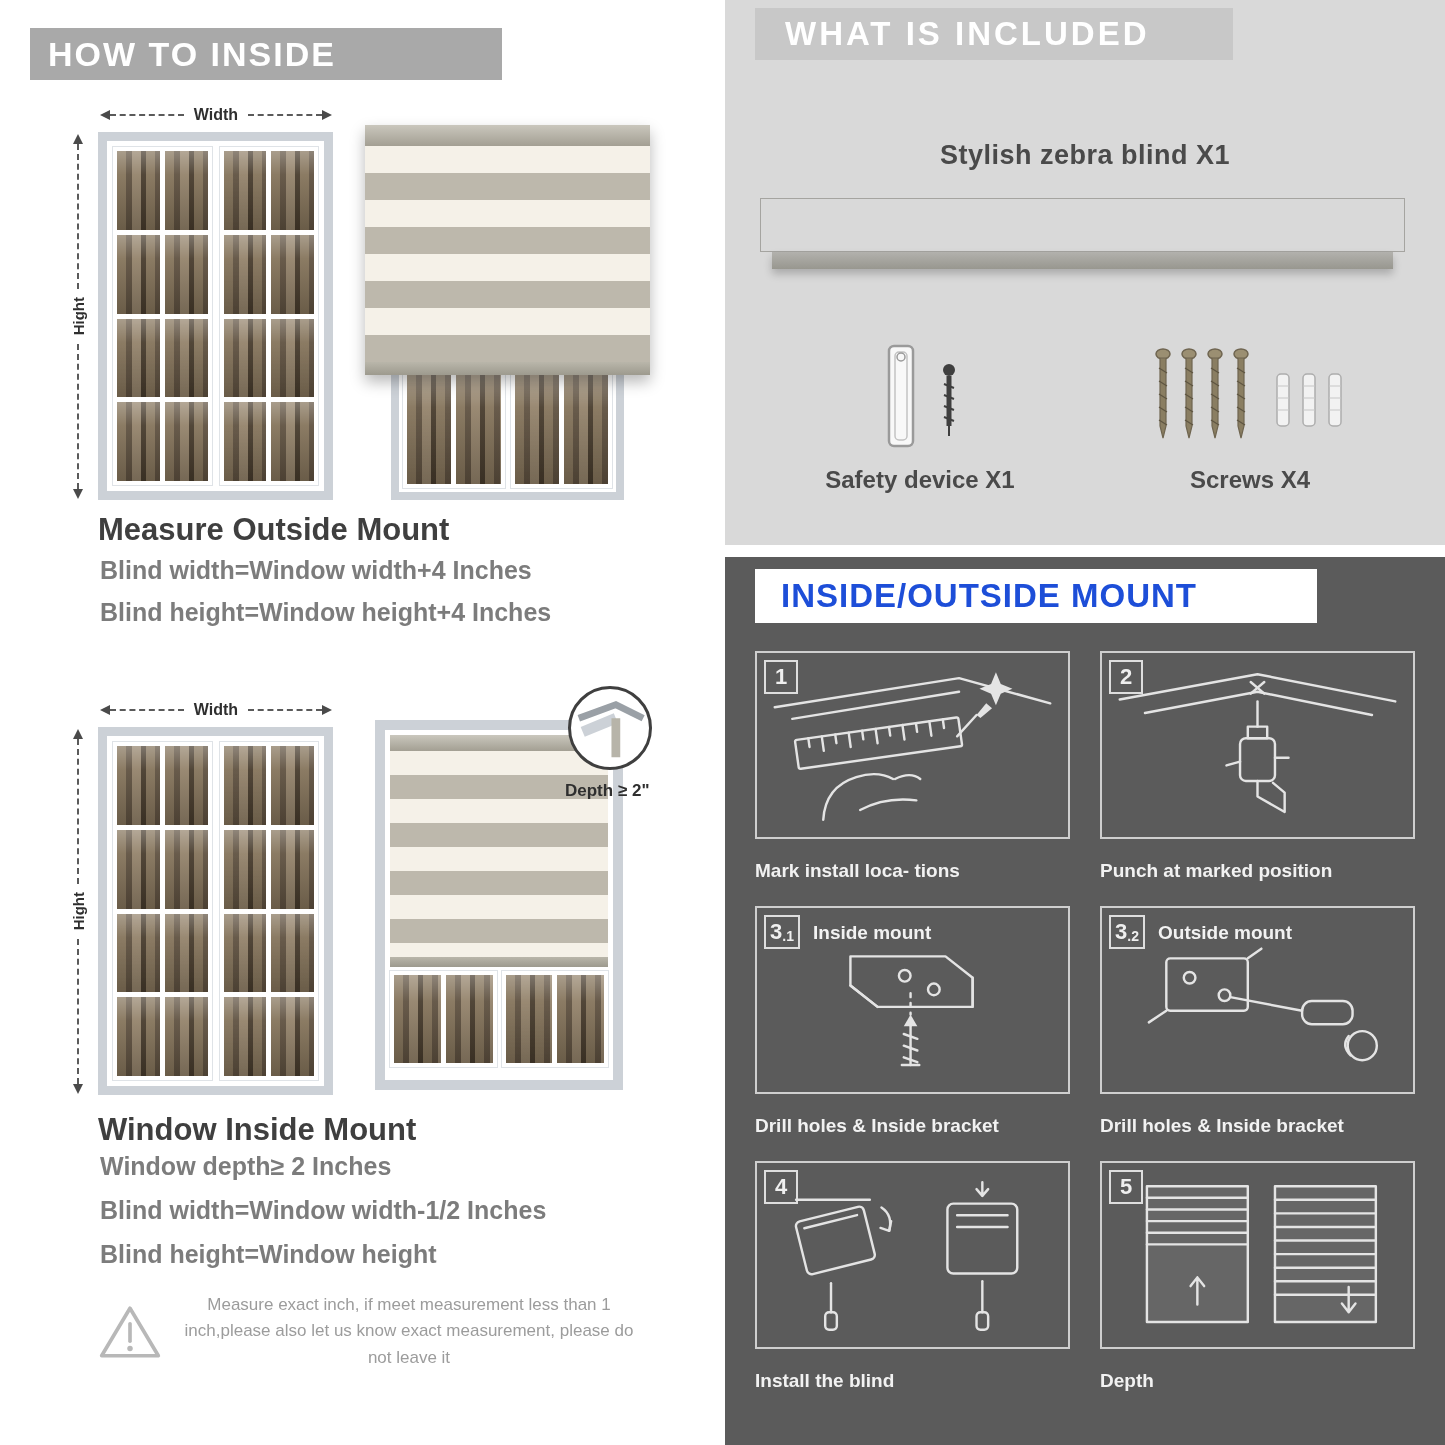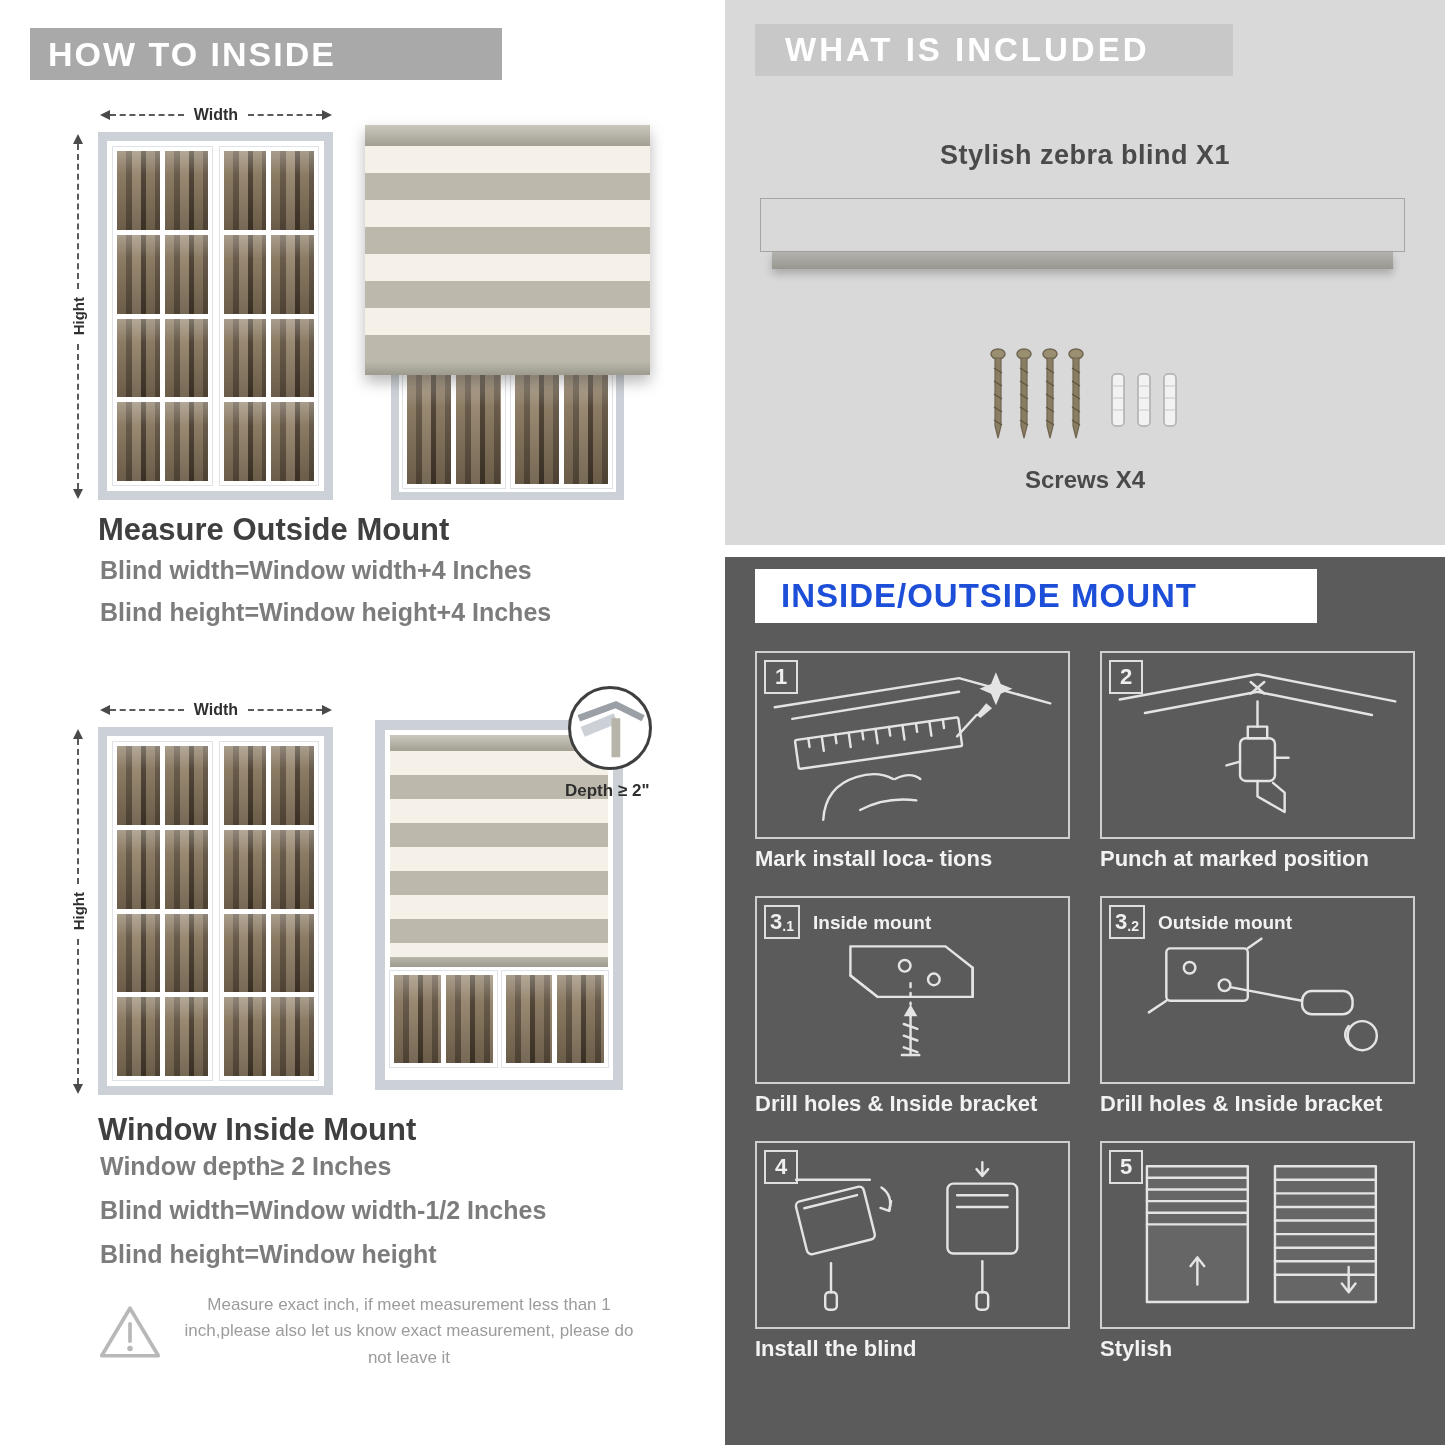--- a/index.html
+++ b/index.html
@@ -74,21 +74,21 @@
   .h-out { top:512px; } .out-l1 { top:556px; } .out-l2 { top:598px; }
   .h-in  { top:1112px; } .in-l1 { top:1152px; } .in-l2 { top:1196px; } .in-l3 { top:1240px; }
 
   .warning { position:absolute; left:98px; top:1292px; width:560px; display:flex; gap:22px; align-items:center; }
   .warn-svg { width:64px; height:60px; flex:0 0 auto; }
   .warn-text { width:450px; font-size:17px; line-height:1.55; color:#9c9c9c; text-align:center; }
 
   
   .included { position:absolute; left:725px; top:0; width:720px; height:545px;
     background:var(--included_bg,#d9d9d9); }
-  .included-banner { position:absolute; left:30px; top:24px; width:478px; height:52px;
+  .included-banner { position:absolute; left:30px; top:8px; width:478px; height:52px;
     background:var(--included_banner_bg,#c8c8c8); color:#fff; font-size:33px; font-weight:bold;
     letter-spacing:3px; display:flex; align-items:center; padding-left:30px; box-sizing:border-box; }
   .product-name { position:absolute; left:0; right:0; top:140px; text-align:center;
     font-size:27px; font-weight:bold; color:var(--label_text,#4a4a4a); letter-spacing:.5px; }
   .headrail { position:absolute; left:35px; top:198px; width:645px; }
   .rail-main { height:54px; border:1px solid #a5a4a0; box-sizing:border-box;
     background:
       repeating-linear-gradient(90deg, rgba(255,255,255,.14) 0 3px, rgba(0,0,0,0) 3px 6px),
       linear-gradient(180deg,#cfcecа,#cfcec9 0%, #b8b7b3 65%, #c6c5c1 100%); }
   .rail-lip { margin:0 12px; height:17px; background:linear-gradient(180deg,#b2b1ad,#98978f);
@@ -106,21 +106,21 @@
     display:flex; align-items:center; padding-left:26px; box-sizing:border-box; }
   .steps { position:absolute; left:30px; top:94px; width:660px; display:grid;
     grid-template-columns:1fr 1fr; column-gap:30px; row-gap:24px; }
   .step-panel { height:188px; border:2px solid #cfcfcf; position:relative; box-sizing:border-box; }
   .step-num { position:absolute; top:7px; left:7px; min-width:34px; height:34px; border:2px solid #dedede;
     color:#efefef; font-size:22px; font-weight:bold; display:flex; align-items:center; justify-content:center;
     padding:0 4px; box-sizing:border-box; }
   .step-num .sub { font-size:14px; margin-top:8px; }
   .step-title { position:absolute; top:14px; left:56px; color:#f2f2f2; font-size:19px; font-weight:bold; }
   .step-art { position:absolute; left:10px; right:10px; top:10px; bottom:6px; width:calc(100% - 20px); height:calc(100% - 16px); }
-  .step-caption { margin-top:7px; font-size:22px; font-weight:bold; color:var(--caption_text,#f2f2f2); }
+  .step-caption { margin-top:21px; font-size:19px; font-weight:bold; color:var(--caption_text,#f2f2f2); }
 </style>
 </head>
 <body>
 
 <div class="page">
 
   <section>
     <div class="howto-banner">HOW TO INSIDE</div>
 
     <div class="diagram d1">
@@ -269,20 +269,36 @@
   <section class="included">
     <div class="included-banner">WHAT IS INCLUDED</div>
     <div class="product-name">Stylish zebra blind X1</div>
     <div class="headrail">
       <div class="rail-main"></div>
       <div class="rail-lip"></div>
     </div>
     <div class="items">
 
 
+      <div class="item">
+        <div class="item-art">
+          <svg width="150" height="116" viewBox="0 0 150 116">
+            <rect x="44" y="6" width="24" height="100" rx="5" fill="rgba(255,255,255,.8)" stroke="#9a9a9a" stroke-width="2.5"></rect>
+            <rect x="50" y="12" width="12" height="88" rx="4" fill="none" stroke="#c2c2c2" stroke-width="1.5"></rect>
+            <circle cx="56" cy="17" r="4" fill="none" stroke="#9a9a9a" stroke-width="1.5"></circle>
+            <g>
+              <circle cx="104" cy="30" r="6" fill="#3f3f3f"></circle>
+              <path d="M104 36 v50" stroke="#3f3f3f" stroke-width="5"></path>
+              <path d="M99 44 l10 4 m-10 7 l10 4 m-10 7 l10 4 m-10 7 l10 4" stroke="#3f3f3f" stroke-width="2" fill="none"></path>
+              <path d="M104 86 l0 10" stroke="#3f3f3f" stroke-width="2"></path>
+            </g>
+          </svg>
+        </div>
+        <div class="item-label">Safety device X1</div>
+      </div>
 
       <div class="item">
         <div class="item-art">
           <svg width="210" height="116" viewBox="0 0 210 116">
             <defs>
               <g id="scr">
                 <ellipse cx="0" cy="14" rx="7" ry="5" fill="#9b8f72" stroke="#6f6550" stroke-width="1.5"></ellipse>
                 <path d="M-3 18 L-3 86 L0 98 L3 86 L3 18 Z" fill="#8a7e62" stroke="#6f6550" stroke-width="1.2"></path>
                 <path d="M-4 28 l8 5 m-8 8 l8 5 m-8 8 l8 5 m-8 8 l8 5 m-8 8 l8 5" stroke="#5f5642" stroke-width="1.4" fill="none"></path>
               </g>
@@ -444,18 +460,18 @@
             <g fill="none" stroke="#e4e4e4" stroke-width="2.5" stroke-linecap="round" stroke-linejoin="round">
               <rect x="36" y="12" width="104" height="140" fill="rgba(255,255,255,.07)"></rect>
               <path d="M36 24 h104 M36 36 h104 M36 48 h104 M36 60 h104 M36 72 h104"></path>
               <path d="M88 134 v-28 m0 0 l-7 9 m7 -9 l7 9"></path>
               <rect x="168" y="12" width="104" height="140" fill="rgba(255,255,255,.07)"></rect>
               <path d="M168 26 h104 M168 40 h104 M168 54 h104 M168 68 h104 M168 82 h104 M168 96 h104 M168 110 h104 M168 124 h104"></path>
               <path d="M244 116 v26 m0 0 l-7 -9 m7 9 l7 -9"></path>
             </g>
           </svg>
         </div>
-        <div class="step-caption">Stylish</div>
+        <div class="step-caption">Depth</div>
       </div>
 
     </div>
   </section>
 </div>
 
 </body></html>

